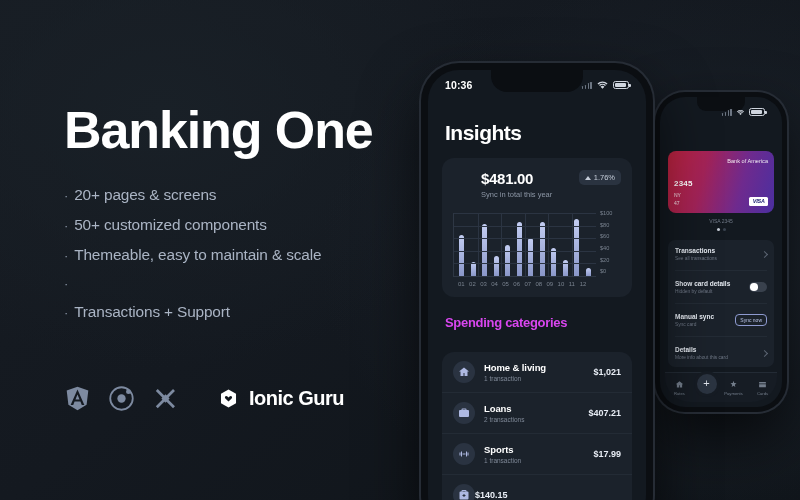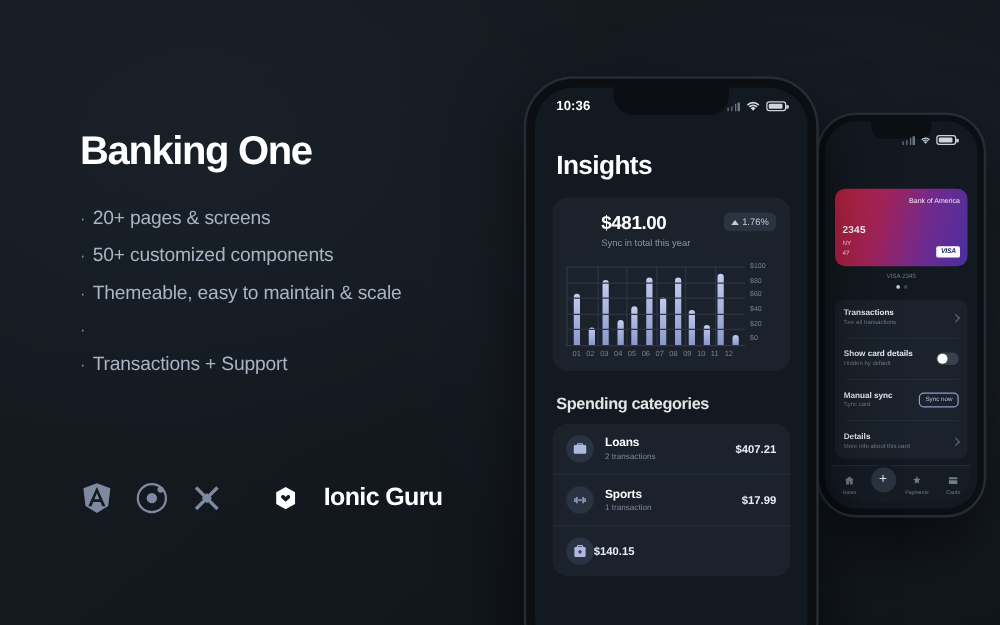--- a/index.html
+++ b/index.html
@@ -14,35 +14,35 @@
     background:
       radial-gradient(ellipse 620px 460px at 88% 52%, #1d242d 0%, rgba(29,36,45,0) 62%),
       radial-gradient(ellipse 520px 380px at 20% 22%, #192027 0%, rgba(25,32,39,0) 68%),
       linear-gradient(142deg,#171c23 0%,#141920 45%,#0f1419 100%);
     overflow:hidden;
   }
 
   
   .left { position:absolute; left:64px; top:104px; width:350px; }
   .title {
-    font-size:32px; font-weight:bold; color:#ffffff;
+    font-size:52px; font-weight:bold; color:#ffffff;
     letter-spacing:-1.1px; line-height:1;
   }
   .bullets { margin-top:31px; }
   .bullet {
     display:flex; align-items:baseline; gap:6px;
     font-size:15.4px; color:#aab4c4; line-height:1;
     margin-bottom:14.5px; letter-spacing:-0.15px;
   }
   .bullet .dot { color:#8b95a6; font-size:13px; line-height:1; }
 
   
   .logos { position:absolute; left:64px; top:385px; display:flex; align-items:center; }
   .tech-ico { width:27px; height:27px; margin-right:17px; display:block; }
-  .brand { display:flex; align-items:center; gap:20px; margin-left:22px; }
+  .brand { display:flex; align-items:center; gap:10px; margin-left:22px; }
   .brand-mark { width:21px; height:21px; display:block; }
   .brand-text {
     color:#fff; font-size:20px; font-weight:bold; letter-spacing:-0.5px;
   }
 
   
   .phone {
     position:absolute;
     background:#0b0e12;
     border-radius:38px;
@@ -126,22 +126,22 @@
   .ylabels {
     width:25px; height:64px; display:flex; flex-direction:column;
     justify-content:space-between; padding-left:4px;
   }
   .ylab { color:#79828f; font-size:5.6px; line-height:1; transform:translateY(-2px); }
   .xlabels { display:flex; justify-content:space-around; margin-top:4px; padding:0 2px; }
   .xlab { color:#79828f; font-size:6px; width:5px; text-align:center; }
   .xspacer { width:25px; }
 
   .section-title {
-    color:#e5e5e5; font-size:13px; font-weight:bold;
-    margin:18px 0 9px 3px; letter-spacing:-.3px;
+    color:#d946ef; font-size:13px; font-weight:bold;
+    margin:18px 0 22px 3px; letter-spacing:-.3px;
   }
   .cat-list { background:#1b222b; border-radius:12px; overflow:hidden; }
   .cat-item {
     display:flex; align-items:center; padding:9px 11px;
     border-bottom:1px solid #232b35;
   }
   .cat-item:last-child { border-bottom:none; }
   .cat-ico {
     width:22px; height:22px; border-radius:50%; background:#2a3341;
     display:flex; align-items:center; justify-content:center; flex:0 0 22px;
@@ -428,20 +428,32 @@
               <div class="xlab">12</div>
               <div class="xspacer"></div>
             </div>
         </div>
 
         <div class="section-title">Spending categories</div>
         <div class="cat-list" id="cats">
             <div class="cat-item">
               <span class="cat-ico">
                 <svg viewBox="0 0 24 24">
+                  <path d="M12 3 2 11h3v9h6v-6h2v6h6v-9h3L12 3z"></path>
+                </svg>
+              </span>
+              <span class="cat-mid" style="display: block;">
+                <span class="cat-name" style="display: block;">Home &amp; living</span>
+                <span class="cat-sub" style="display: block;">1 transaction</span>
+              </span>
+              <span class="cat-amt">$1,021</span>
+            </div>
+            <div class="cat-item">
+              <span class="cat-ico">
+                <svg viewBox="0 0 24 24">
                   <path d="M9 3h6a2 2 0 0 1 2 2v1h3a2 2 0 0 1 2 2v10a2 2 0 0 1-2 2H4a2 2 0 0 1-2-2V8a2 2 0 0 1 2-2h3V5a2 2 0 0 1 2-2zm0 3h6V5H9v1z"></path>
                 </svg>
               </span>
               <span class="cat-mid" style="display: block;">
                 <span class="cat-name" style="display: block;">Loans</span>
                 <span class="cat-sub" style="display: block;">2 transactions</span>
               </span>
               <span class="cat-amt">$407.21</span>
             </div>
             <div class="cat-item">

